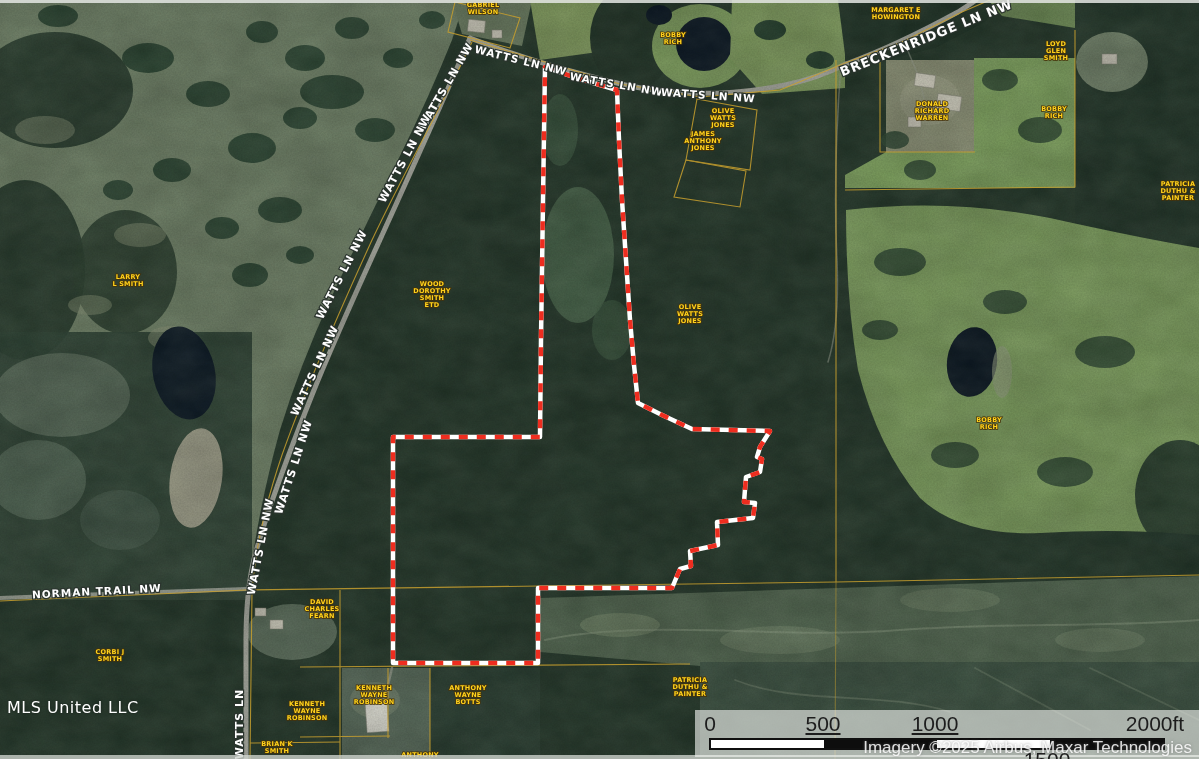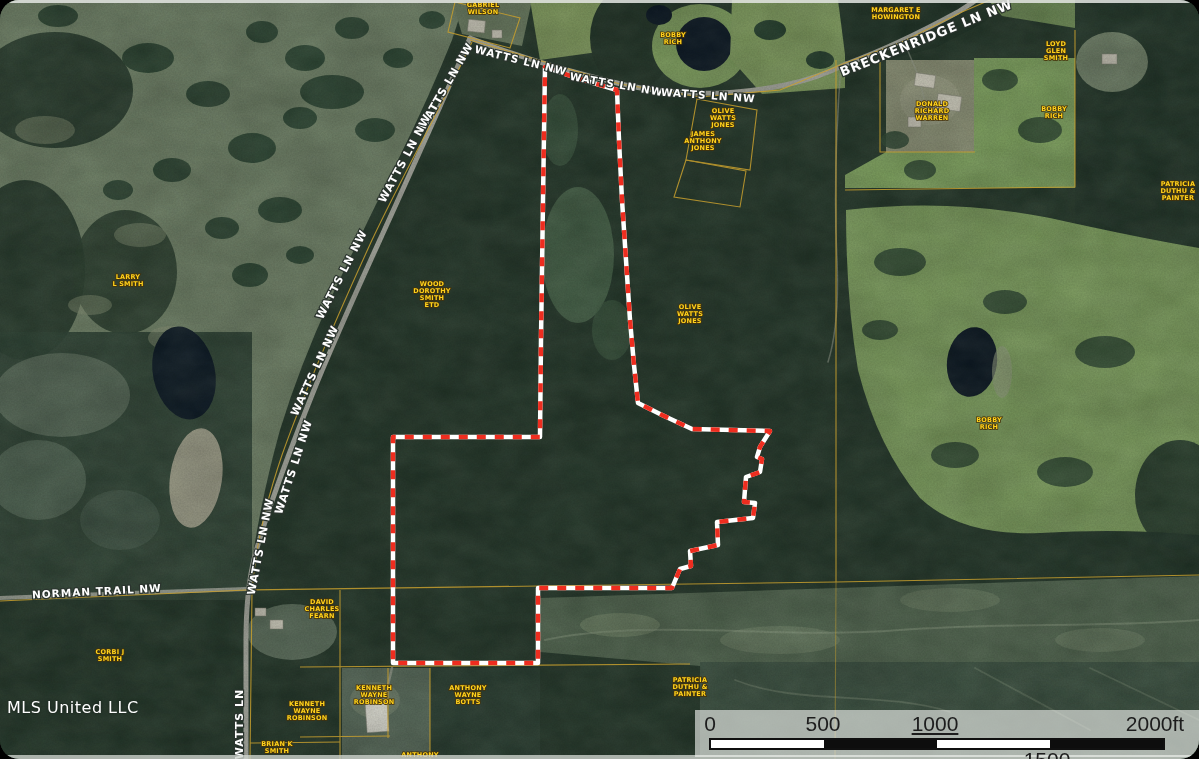--- a/index.html
+++ b/index.html
@@ -1,18 +1,18 @@
 <!DOCTYPE html>
 <html><head>
 <meta charset="utf-8">
 <style>
   html,body{margin:0;padding:0;background:#000;}
   .stage{
     position:relative;width:1199px;height:759px;overflow:hidden;
-    font-family:"DejaVu Sans",sans-serif;background:#24372a;border-radius:19px;
+    font-family:"DejaVu Sans",sans-serif;background:#24372a;
   }
   .stage svg{position:absolute;left:0;top:0;display:block;}
 
   
   .road-label{
     font-family:"DejaVu Sans",sans-serif;font-weight:bold;fill:#ffffff;
     stroke:#2b342e;stroke-width:2.4px;paint-order:stroke;letter-spacing:1px;
     text-anchor:middle;
   }
   .owner-label{
@@ -269,25 +269,26 @@
 
   <rect x="0" y="0" width="1199" height="3" fill="#e5e8e4" opacity=".85"></rect>
   <rect x="0" y="755" width="1199" height="4" fill="#cdd2cc" opacity=".8"></rect>
 </svg>
 
   <div class="mls">MLS United LLC</div>
 
   <div class="scalebar">
     <div id="scale-ticks">
         <span class="tick" style="left: 15px;">0</span>
-        <span class="tick" style="left: 128px;">500</span>
+        <span class="tick" style="left: 128px; text-decoration: underline;">500</span>
         <span class="tick" style="left: 240px; text-decoration: underline;">1000</span>
         <span class="tick" style="left: 352px; margin-top: 36px;">1500</span>
         <span class="tick" style="left: 460px;">2000ft</span>
       </div>
     <div class="bar">
       <span class="seg w"></span>
         <span class="seg b"></span>
         <span class="seg w"></span>
         <span class="seg b"></span>
     </div>
   </div>
+  <div class="attribution">Imagery ©2025 Airbus, Maxar Technologies</div>
 </div>
 
 </body></html>

